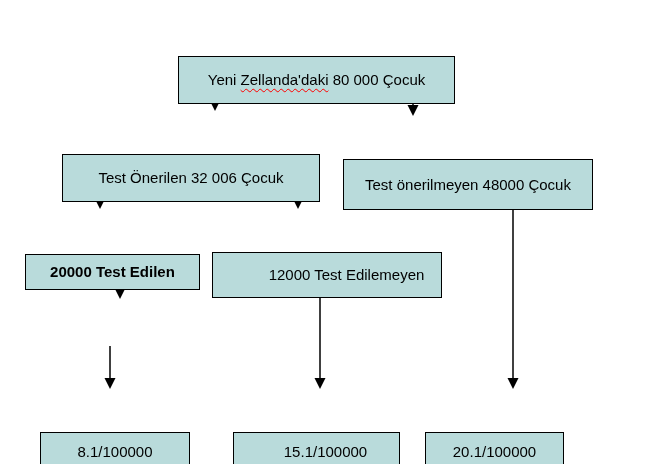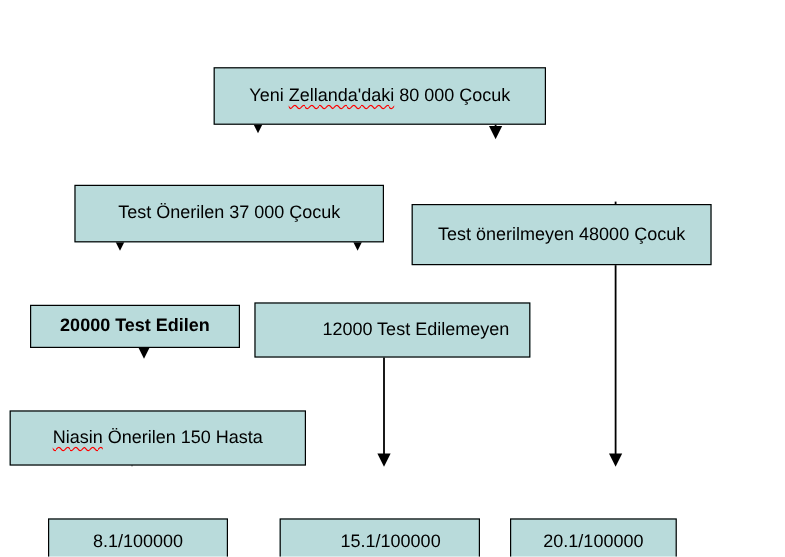--- a/index.html
+++ b/index.html
@@ -91,38 +91,35 @@
       <line x1="513" y1="168" x2="513" y2="379"></line>
       <polygon points="507.5,378 518.5,378 513,389"></polygon>
     </g>
   </svg>
 
   <div class="box" style="left:178px; top:14px; width:277px; height:48px;">
     <span><span>Yeni </span><span class="misspell">Zellanda'daki</span><span> 80 000 Çocuk</span></span>
   </div>
 
   <div class="box" style="left:62px; top:112px; width:258px; height:48px;">
-    <span>Test Önerilen 37 000 Çocuk</span>
+    <span>Test Önerilen 32 006 Çocuk</span>
   </div>
 
-  <div class="box" style="left:343px; top:128px; width:250px; height:51px;">
+  <div class="box" style="left:343px; top:117px; width:250px; height:51px;">
     <span>Test önerilmeyen 48000 Çocuk</span>
   </div>
 
   <div class="box" style="left:25px; top:212px; width:175px; height:36px;font-weight:bold;">
     <span>20000 Test Edilen</span>
   </div>
 
   <div class="box" style="left:212px; top:210px; width:230px; height:46px;padding-left:45px;">
     <span>12000 Test Edilemeyen</span>
   </div>
 
-  <div class="box" style="left:8px; top:300px; width:247px; height:46px;">
-    <span><span class="misspell">Niasin</span><span> Önerilen 150 Hasta</span></span>
-  </div>
 
   <div class="box" style="left:40px; top:390px; width:150px; height:40px;">
     <span>8.1/100000</span>
   </div>
 
   <div class="box" style="left:233px; top:390px; width:167px; height:40px;padding-left:24px;">
     <span>15.1/100000</span>
   </div>
 
   <div class="box" style="left:425px; top:390px; width:139px; height:40px;">

